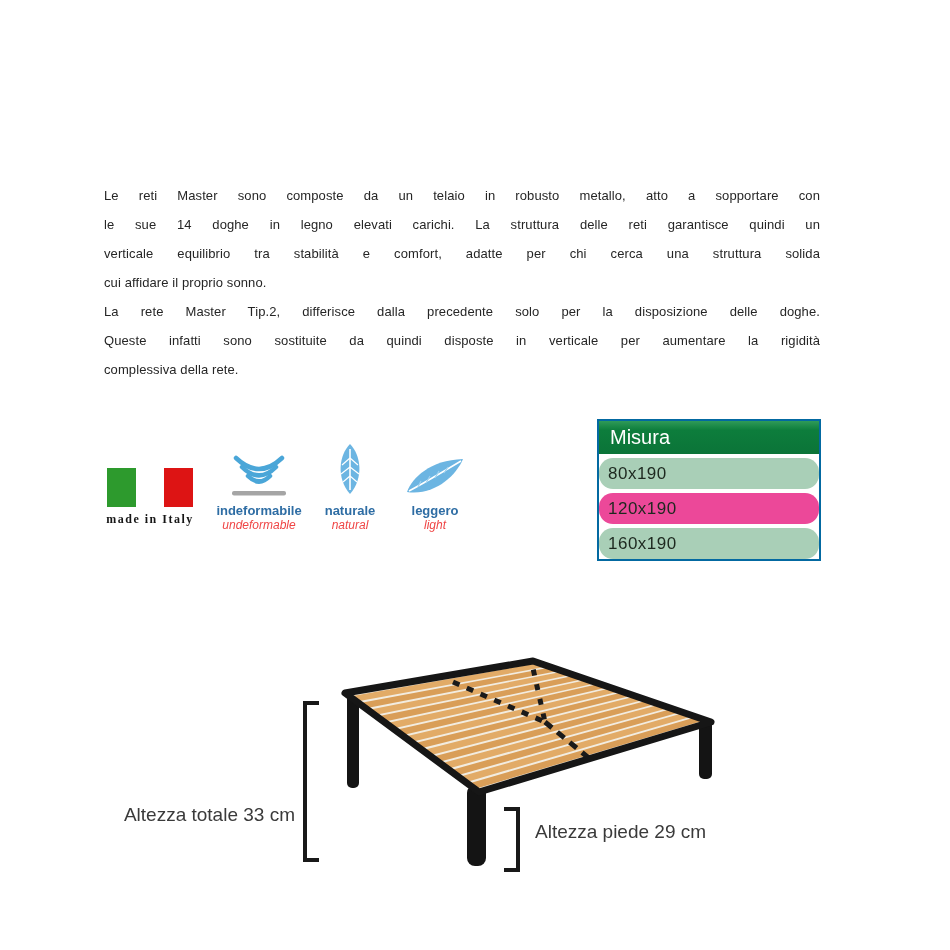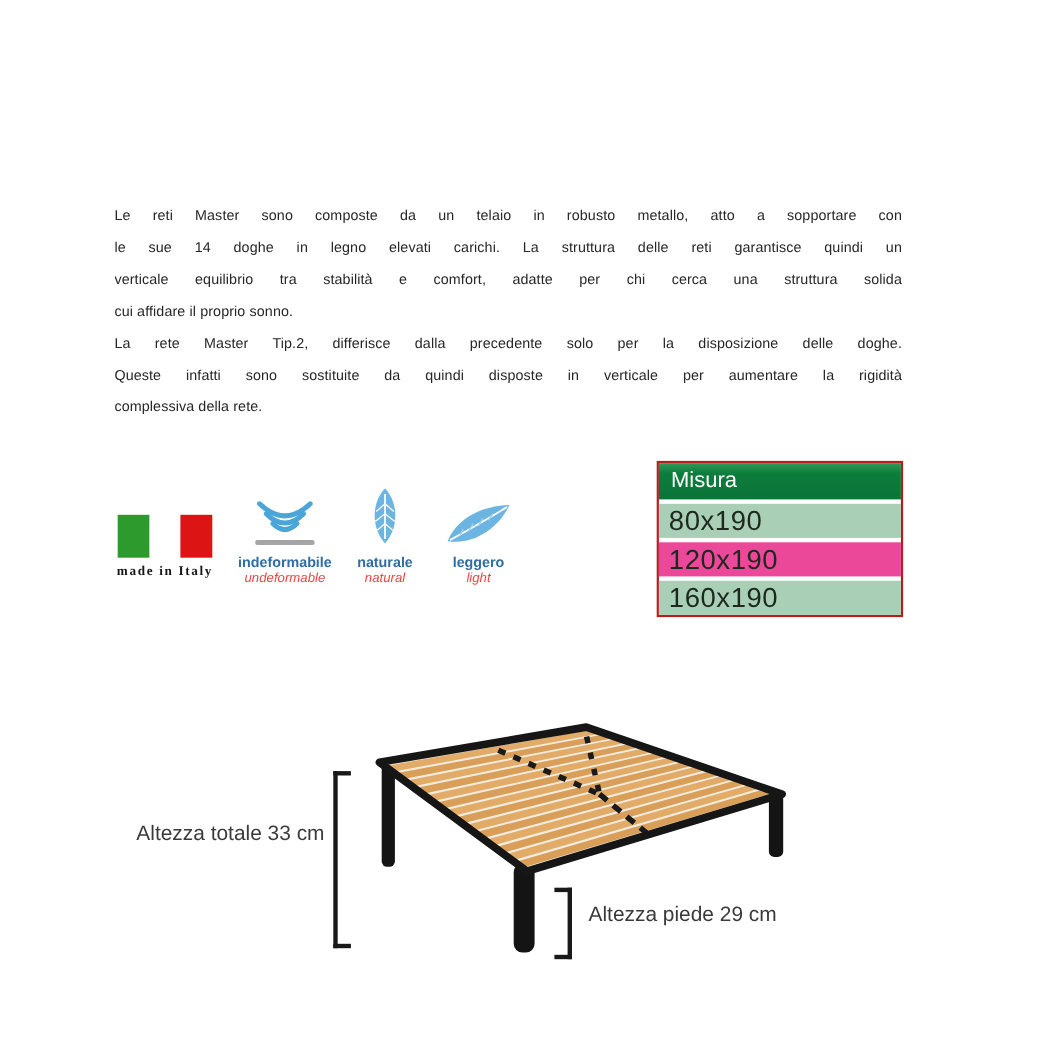--- a/index.html
+++ b/index.html
@@ -27,47 +27,47 @@
   .mi-label {
     margin-top:5px; font-family:"Liberation Serif", serif; font-weight:bold;
     font-size:12px; letter-spacing:1.5px; color:#161616; white-space:nowrap;
   }
 
   .icon-box { height:50px; display:flex; align-items:flex-end; justify-content:center; margin-bottom:5px; }
 
   
   .sizes-table {
     position:absolute; left:597px; top:419px; width:220px;
-    border:2px solid #b91c1c; background:#ffffff;
+    border:2px solid #0369a1; background:#ffffff;
   }
   .sizes-header {
     height:33px; line-height:33px; padding-left:11px;
     background:linear-gradient(#2f9a58 0%, #0d7d3c 28%, #0b7438 100%);
     color:#ffffff; font-size:20px;
   }
   .sizes-row {
     height:31px; line-height:32px; padding-left:9px; margin-top:4px;
-    font-size:25px; color:#1d281f; letter-spacing:0.5px;
+    font-size:17px; color:#1d281f; letter-spacing:0.5px;border-radius:14px;
   }
   .row-light  { background:#a9cfb7; }
   .row-medium { background:#ec4899; }
 
   
   .bed-svg { position:absolute; left:320px; top:635px; }
 
   .bracket-left {
     position:absolute; left:303px; top:701px; width:12px; height:153px;
     border-left:4px solid #191919; border-top:4px solid #191919; border-bottom:4px solid #191919;
   }
   .bracket-right {
     position:absolute; left:504px; top:807px; width:12px; height:57px;
     border-right:4px solid #191919; border-top:4px solid #191919; border-bottom:4px solid #191919;
   }
   .dim-label { position:absolute; font-size:19px; color:#3a3a3a; white-space:nowrap; }
-  .dim-total { left:118px; top:748px; width:177px; text-align:right; }
+  .dim-total { left:118px; top:804px; width:177px; text-align:right; }
   .dim-foot  { left:535px; top:821px; }
 </style>
 </head>
 <body>
 
 <div class="page">
 
   <div class="description">
     <div class="line justify">Le reti Master sono composte da un telaio in robusto metallo, atto a sopportare con</div>
     <div class="line justify">le sue 14 doghe in legno elevati carichi. La struttura delle reti garantisce quindi un</div>

